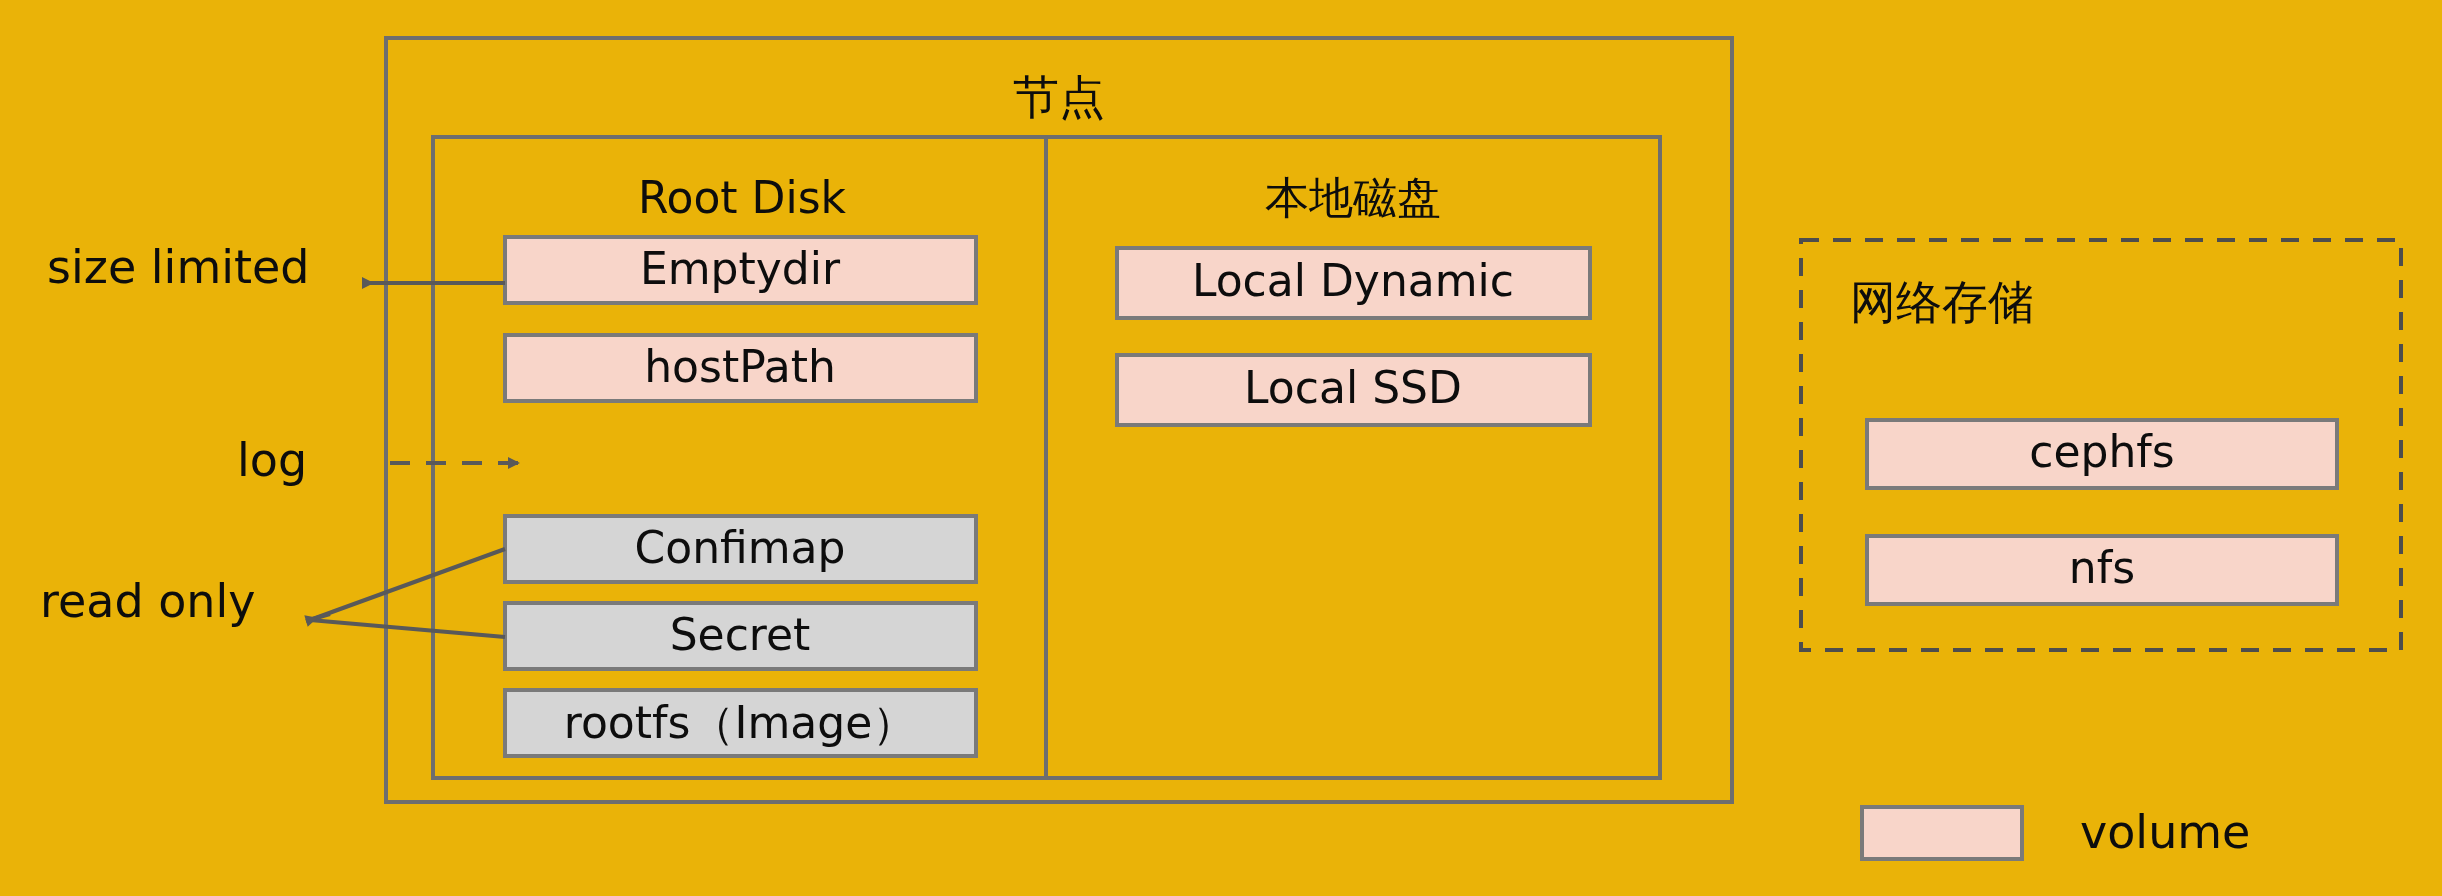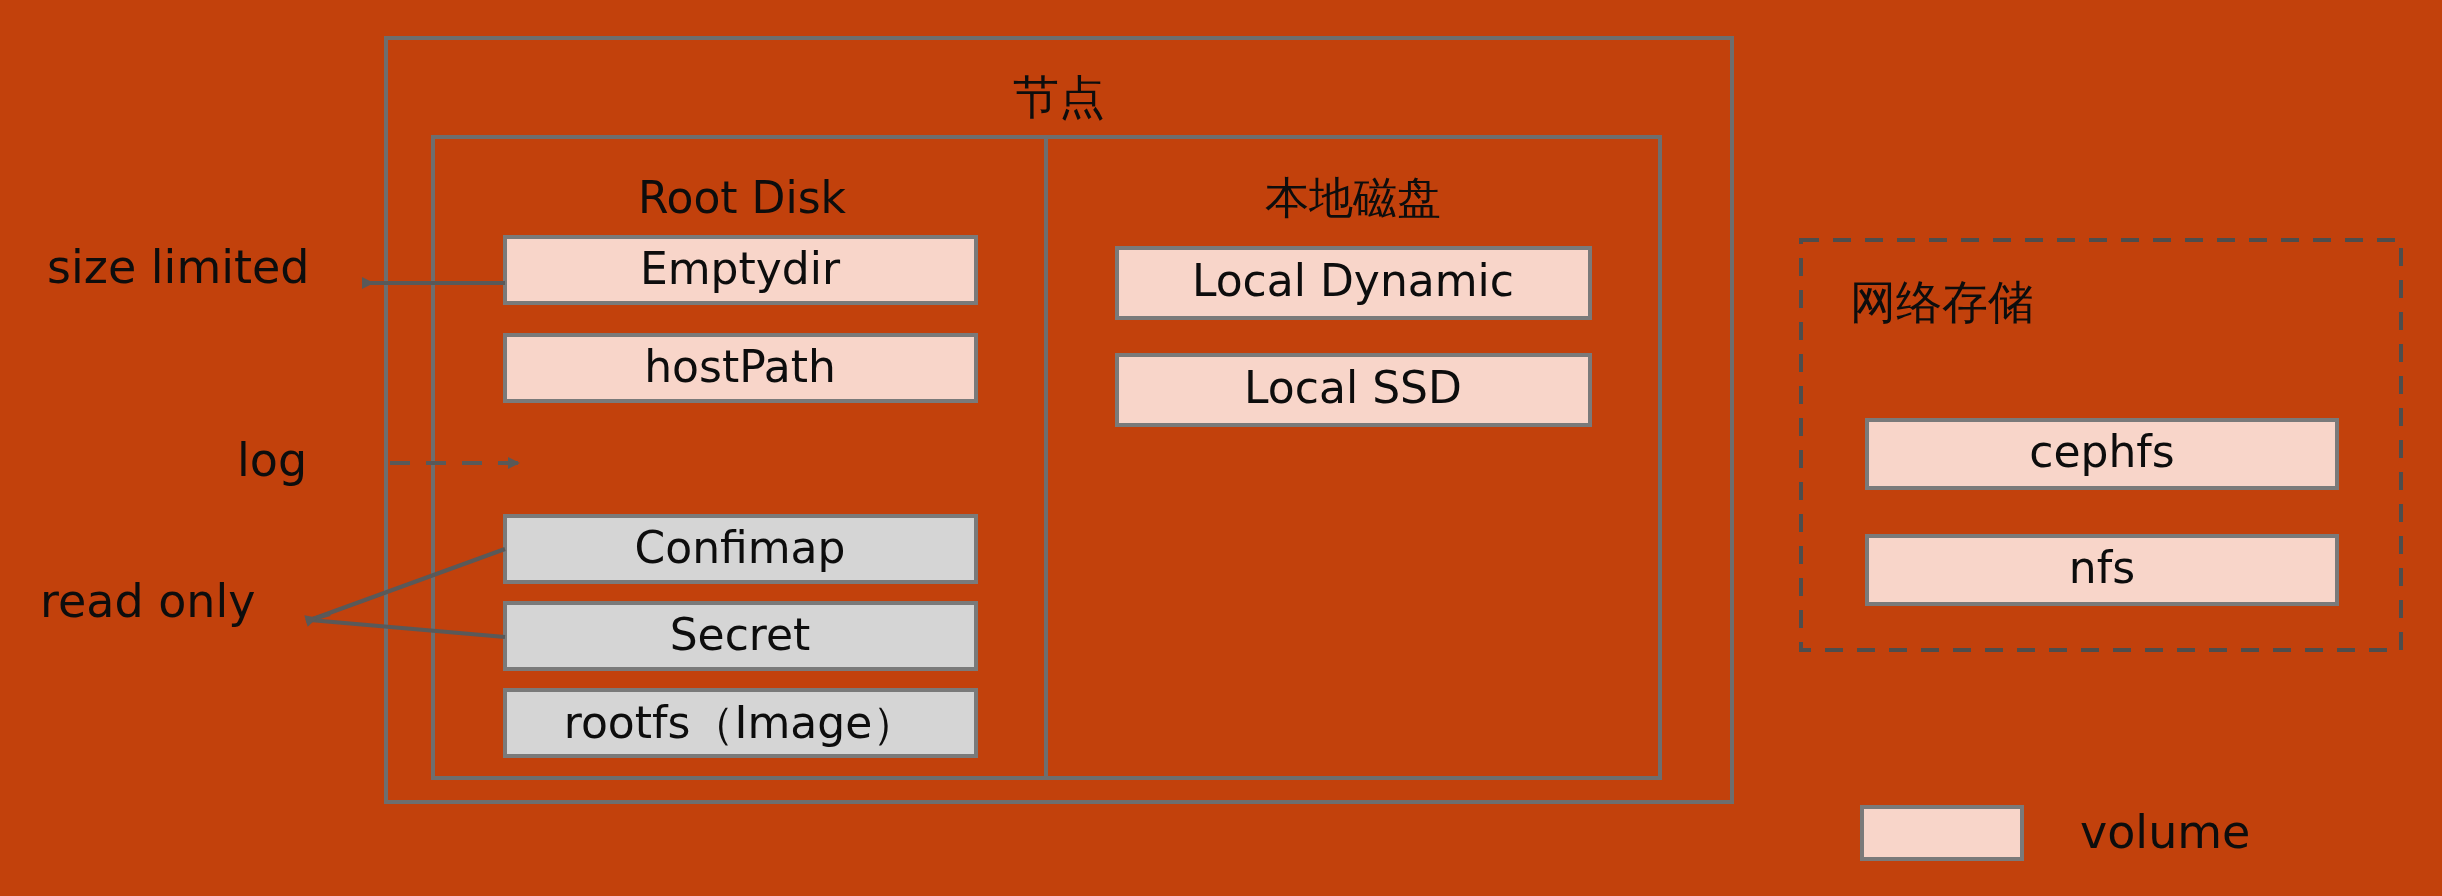--- a/index.html
+++ b/index.html
@@ -10,21 +10,21 @@
   body {
     width: 2442px;
     height: 896px;
     overflow: hidden;
     font-family: "DejaVu Sans", "Liberation Sans", sans-serif;
   }
   #stage {
     position: relative;
     width: 2442px;
     height: 896px;
-    background: #c2410c;
+    background: #eab308;
   }
   svg.layer {
     position: absolute;
     left: 0;
     top: 0;
     width: 2442px;
     height: 896px;
   }
   .box-outline {
     fill: none;

